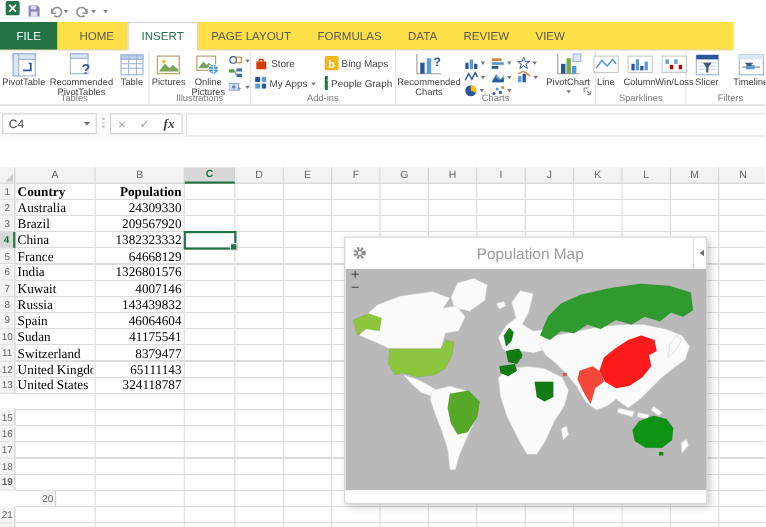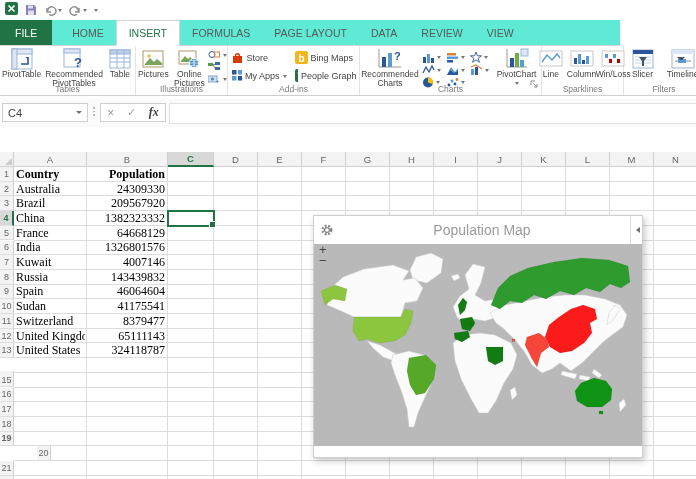--- a/index.html
+++ b/index.html
@@ -10,21 +10,21 @@
   .titlebar{position:absolute;left:0;top:0;width:696px;height:20px;display:flex;}
   .qat{width:106px;background:#fff;display:flex;align-items:center;gap:7px;padding-left:5px;box-sizing:border-box;}
   .qat .btn{display:flex;align-items:center;gap:1px;}
   .title-red{flex:1;background:#d51117;color:#fff;font-size:10px;display:flex;align-items:center;justify-content:center;position:relative;}
   .stripes{position:absolute;right:0;top:0;width:86px;height:20px;
            background:repeating-linear-gradient(115deg,rgba(255,255,255,.14) 0 2px,transparent 2px 8px);}
   .dd{width:0;height:0;border:3px solid transparent;border-top:3.5px solid #777;display:inline-block;margin-top:3px;}
   .dd.sm{border-width:2.5px;border-top-width:3px;}
 
   
-  .tabrow{position:absolute;top:20px;left:0;width:620px;height:26px;background:#5eead4;
+  .tabrow{position:absolute;top:20px;left:0;width:667px;height:26px;background:#fde047;
           border-bottom:1px solid #d4d4d4;display:flex;align-items:stretch;font-size:10.5px;box-sizing:border-box;}
   .file-tab{background:#217346;color:#fff;padding:0 15px;display:flex;align-items:center;margin-right:8px;}
   .tab{padding:0 12px;display:flex;align-items:center;color:#595959;}
   .tab.active{border:1px solid #d4d4d4;border-bottom:1px solid #fff;color:#217346;margin-bottom:-1px;background:#fff;}
 
   
   .ribbon{position:absolute;top:46px;left:0;width:696px;height:50px;background:#fff;
           border-bottom:1px solid #cfcfcf;display:flex;box-sizing:border-box;}
   .group{position:relative;border-right:1px solid #e4e4e4;box-sizing:border-box;padding-top:2px;flex-shrink:0;}
   .group-label{position:absolute;bottom:1px;left:0;right:0;text-align:center;font-size:8.5px;color:#7b7b7b;}
@@ -134,24 +134,24 @@
     <div class="file-tab">
         <span>FILE</span>
       </div>
     <div class="tab">
         <span>HOME</span>
       </div>
     <div class="tab active">
         <span>INSERT</span>
       </div>
     <div class="tab">
+        <span>PAGE LAYOUT</span>
+      </div>
+    <div class="tab">
         <span>FORMULAS</span>
-      </div>
-    <div class="tab">
-        <span>PAGE LAYOUT</span>
       </div>
     <div class="tab">
         <span>DATA</span>
       </div>
     <div class="tab">
         <span>REVIEW</span>
       </div>
     <div class="tab">
         <span>VIEW</span>
       </div>

